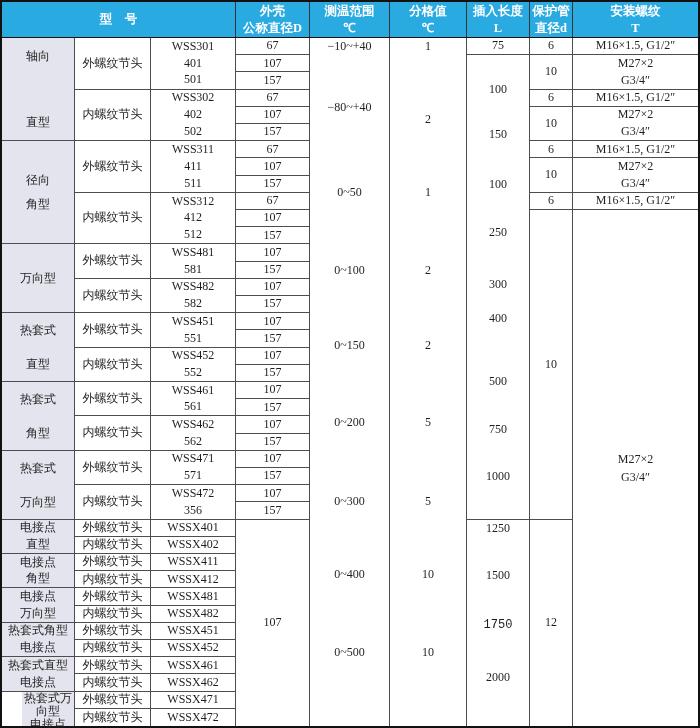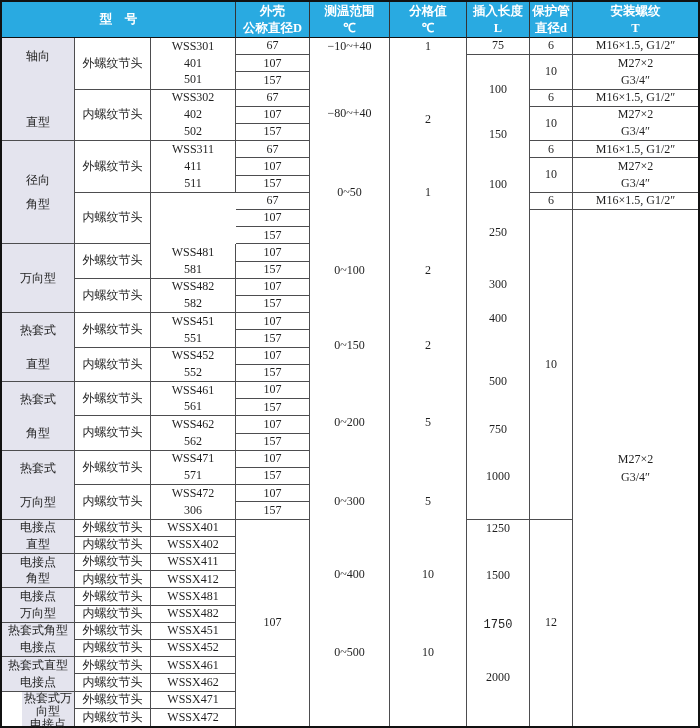--- a/index.html
+++ b/index.html
@@ -137,20 +137,25 @@
       <div class="cell perrow" style="grid-area: 5 / 3 / span 3 / span 1;">
         <div class="ln">WSS302</div>
         <div class="ln">402</div>
         <div class="ln">502</div>
       </div>
       <div class="cell perrow" style="grid-area: 8 / 3 / span 3 / span 1;">
         <div class="ln">WSS311</div>
         <div class="ln">411</div>
         <div class="ln">511</div>
       </div>
+      <div class="cell perrow" style="grid-area: 11 / 3 / span 3 / span 1;">
+        <div class="ln">WSS312</div>
+        <div class="ln">412</div>
+        <div class="ln">512</div>
+      </div>
       <div class="cell perrow" style="grid-area: 14 / 3 / span 2 / span 1;">
         <div class="ln">WSS481</div>
         <div class="ln">581</div>
       </div>
       <div class="cell perrow" style="grid-area: 16 / 3 / span 2 / span 1; text-align: center;">
         <div class="ln">WSS482</div>
         <div class="ln">582</div>
       </div>
       <div class="cell perrow" style="grid-area: 18 / 3 / span 2 / span 1;">
         <div class="ln">WSS451</div>
@@ -167,21 +172,21 @@
       <div class="cell perrow" style="grid-area: 24 / 3 / span 2 / span 1;">
         <div class="ln">WSS462</div>
         <div class="ln">562</div>
       </div>
       <div class="cell perrow" style="grid-area: 26 / 3 / span 2 / span 1;">
         <div class="ln">WSS471</div>
         <div class="ln">571</div>
       </div>
       <div class="cell perrow" style="grid-area: 28 / 3 / span 2 / span 1;">
         <div class="ln">WSS472</div>
-        <div class="ln">306</div>
+        <div class="ln">356</div>
       </div>
       <div class="cell" style="grid-area: 30 / 3 / span 1 / span 1;">WSSX401</div>
       <div class="cell" style="grid-area: 31 / 3 / span 1 / span 1;">WSSX402</div>
       <div class="cell" style="grid-area: 32 / 3 / span 1 / span 1;">WSSX411</div>
       <div class="cell" style="grid-area: 33 / 3 / span 1 / span 1;">WSSX412</div>
       <div class="cell" style="grid-area: 34 / 3 / span 1 / span 1;">WSSX481</div>
       <div class="cell" style="grid-area: 35 / 3 / span 1 / span 1;">WSSX482</div>
       <div class="cell" style="grid-area: 36 / 3 / span 1 / span 1;">WSSX451</div>
       <div class="cell" style="grid-area: 37 / 3 / span 1 / span 1;">WSSX452</div>
       <div class="cell" style="grid-area: 38 / 3 / span 1 / span 1;">WSSX461</div>
@@ -212,21 +217,21 @@
       <div class="cell" style="grid-area: 23 / 4 / span 1 / span 1;">157</div>
       <div class="cell" style="grid-area: 24 / 4 / span 1 / span 1;">107</div>
       <div class="cell" style="grid-area: 25 / 4 / span 1 / span 1;">157</div>
       <div class="cell" style="grid-area: 26 / 4 / span 1 / span 1;">107</div>
       <div class="cell" style="grid-area: 27 / 4 / span 1 / span 1;">157</div>
       <div class="cell" style="grid-area: 28 / 4 / span 1 / span 1;">107</div>
       <div class="cell" style="grid-area: 29 / 4 / span 1 / span 1;">157</div>
       <div class="cell noB" style="grid-area: 30 / 4 / span 12 / span 1;">107</div>
       <div class="cell noB" style="grid-area: 2 / 5 / span 40 / span 1;">
         <div class="flt" style="top: 9px;">−10~+40</div>
-        <div class="flt" style="top: 76px;">−80~+40</div>
+        <div class="flt" style="top: 70px;">−80~+40</div>
         <div class="flt" style="top: 155px;">0~50</div>
         <div class="flt" style="top: 233px;">0~100</div>
         <div class="flt" style="top: 308px;">0~150</div>
         <div class="flt" style="top: 385px;">0~200</div>
         <div class="flt" style="top: 464px;">0~300</div>
         <div class="flt" style="top: 537px;">0~400</div>
         <div class="flt" style="top: 615px;">0~500</div>
       </div>
       <div class="cell noB" style="grid-area: 2 / 6 / span 40 / span 1;">
         <div class="flt" style="top: 9px;">1</div>

